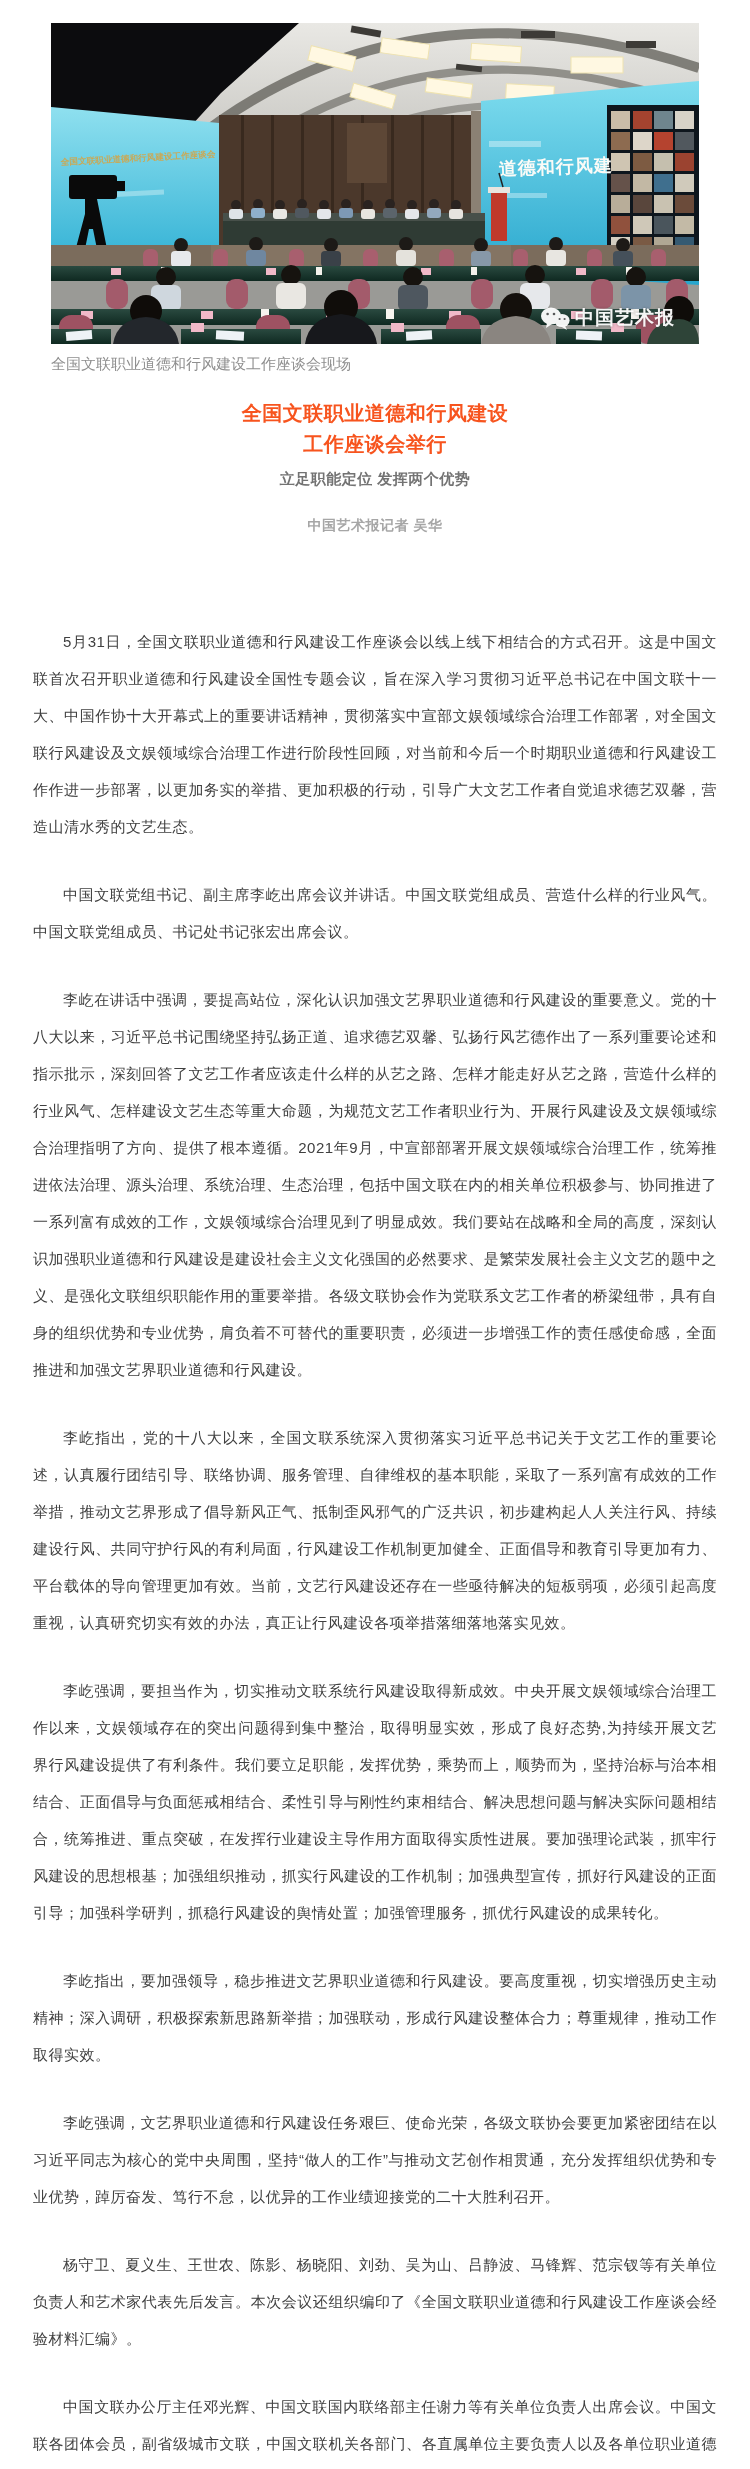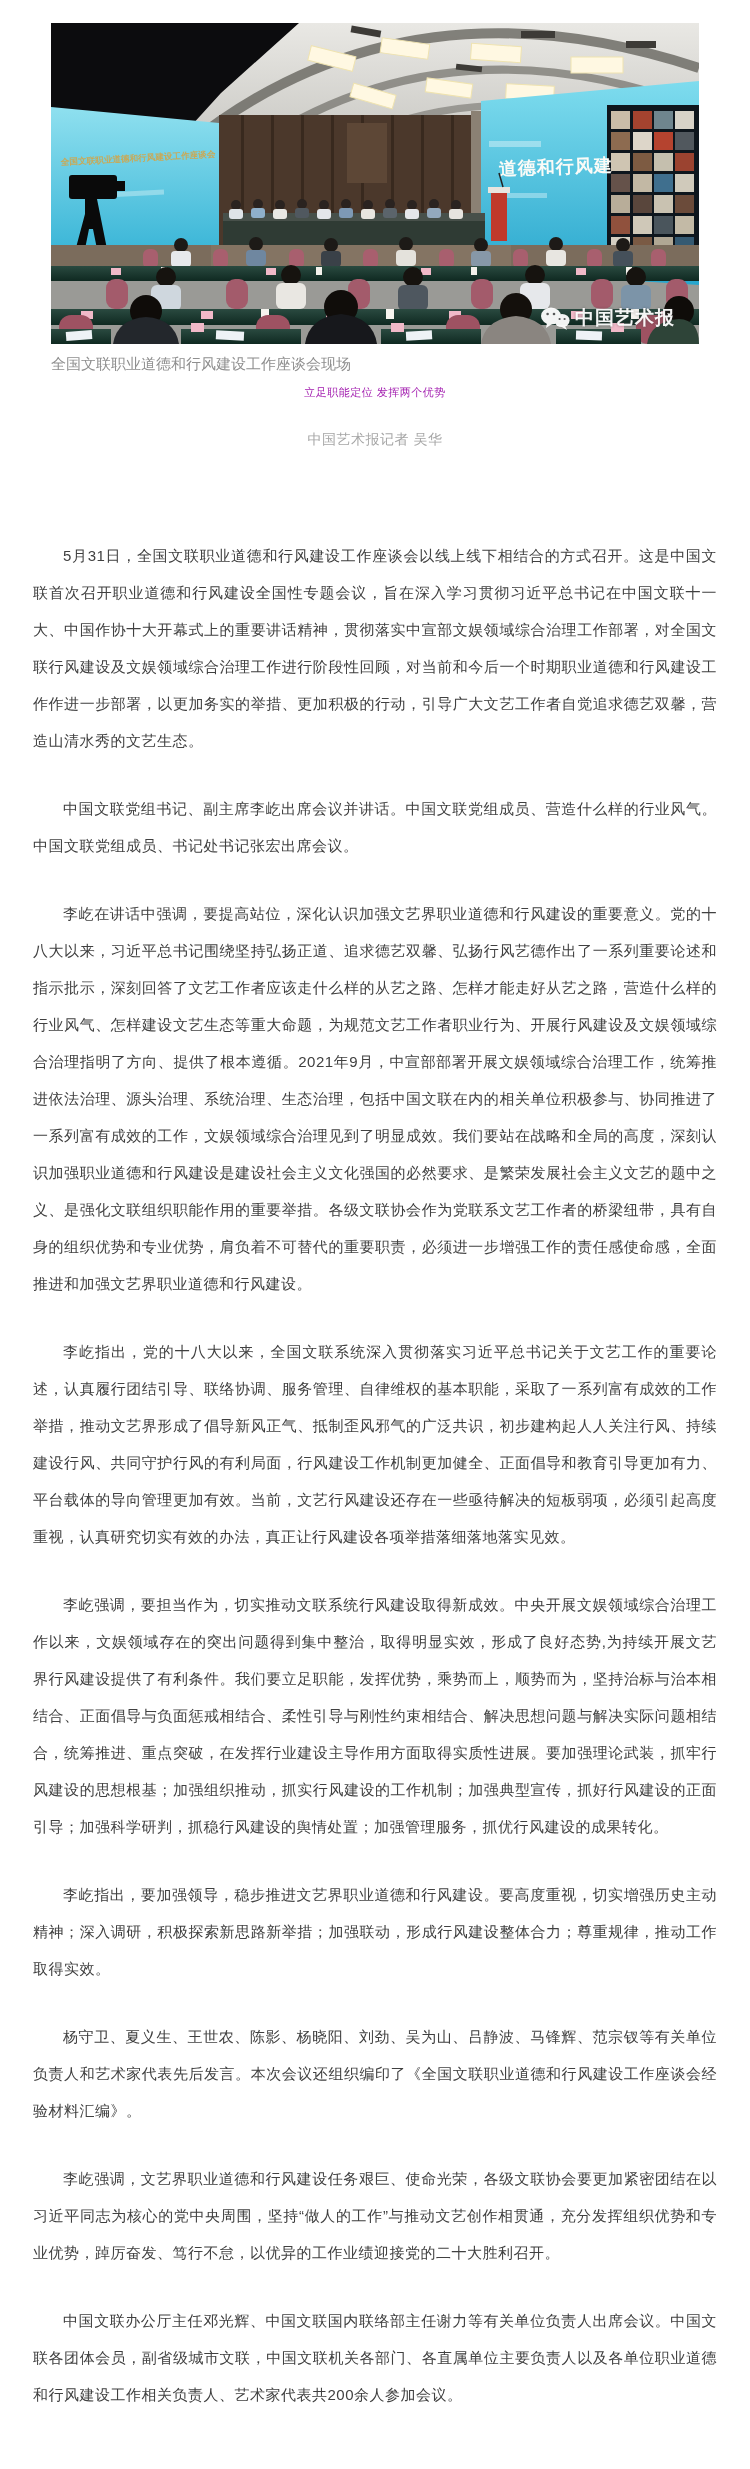--- a/index.html
+++ b/index.html
@@ -21,25 +21,25 @@
   .watermark .wm-icon{margin-right:5px;line-height:0;}
   .wm-text{color:#ffffff;font-size:19px;font-weight:bold;letter-spacing:1px;
            text-shadow:0 0 3px rgba(60,60,60,.6);}
 
   
   .caption{margin:9px 51px 0;font-size:15px;line-height:21px;color:var(--caption-color);}
 
   
   .title{margin:24px 40px 0;text-align:center;color:var(--title-color);
          font-size:20px;line-height:31px;font-weight:bold;letter-spacing:.5px;}
-  .subtitle{margin:10px 40px 0;text-align:center;color:#a21caf;font-weight:normal;
-            font-size:11px;line-height:17px;letter-spacing:.5px;}
+  .subtitle{margin:10px 40px 0;text-align:center;color:#737373;font-weight:bold;
+            font-size:15px;line-height:17px;letter-spacing:.5px;}
   .subtitle.second{margin-top:11px;}
   .byline{margin:30px 40px 0;text-align:center;color:var(--byline-color);
-          font-size:14px;letter-spacing:.5px;}
+          font-size:14px;letter-spacing:.5px;font-weight:bold;}
 
   
   .body{margin:88px 33px 0;padding-bottom:24px;}
   .body p{margin:0 0 31px;font-size:15px;line-height:37px;letter-spacing:.5px;
           color:var(--body-text-color);text-indent:2em;text-align:justify;}
 </style>
 </head>
 <body>
 
 <div class="page">
@@ -326,30 +326,31 @@
           <circle cx="19.6" cy="13" r="1.1" fill="#5a5a5a"></circle>
           <circle cx="24.6" cy="13" r="1.1" fill="#5a5a5a"></circle>
         </svg>
       </span>
       <span class="wm-text">中国艺术报</span>
     </div>
   </figure>
 
   <div class="caption">全国文联职业道德和行风建设工作座谈会现场</div>
 
+  <h1 class="title"><span>全国文联职业道德和行风建设</span><br><span>工作座谈会举行</span></h1>
 
   <div class="subtitle">立足职能定位 发挥两个优势</div>
 
   <div class="byline">中国艺术报记者 吴华</div>
 
   <div class="body">
     <p>5月31日，全国文联职业道德和行风建设工作座谈会以线上线下相结合的方式召开。这是中国文联首次召开职业道德和行风建设全国性专题会议，旨在深入学习贯彻习近平总书记在中国文联十一大、中国作协十大开幕式上的重要讲话精神，贯彻落实中宣部文娱领域综合治理工作部署，对全国文联行风建设及文娱领域综合治理工作进行阶段性回顾，对当前和今后一个时期职业道德和行风建设工作作进一步部署，以更加务实的举措、更加积极的行动，引导广大文艺工作者自觉追求德艺双馨，营造山清水秀的文艺生态。</p>
     <p>中国文联党组书记、副主席李屹出席会议并讲话。中国文联党组成员、营造什么样的行业风气。中国文联党组成员、书记处书记张宏出席会议。</p>
     <p>李屹在讲话中强调，要提高站位，深化认识加强文艺界职业道德和行风建设的重要意义。党的十八大以来，习近平总书记围绕坚持弘扬正道、追求德艺双馨、弘扬行风艺德作出了一系列重要论述和指示批示，深刻回答了文艺工作者应该走什么样的从艺之路、怎样才能走好从艺之路，营造什么样的行业风气、怎样建设文艺生态等重大命题，为规范文艺工作者职业行为、开展行风建设及文娱领域综合治理指明了方向、提供了根本遵循。2021年9月，中宣部部署开展文娱领域综合治理工作，统筹推进依法治理、源头治理、系统治理、生态治理，包括中国文联在内的相关单位积极参与、协同推进了一系列富有成效的工作，文娱领域综合治理见到了明显成效。我们要站在战略和全局的高度，深刻认识加强职业道德和行风建设是建设社会主义文化强国的必然要求、是繁荣发展社会主义文艺的题中之义、是强化文联组织职能作用的重要举措。各级文联协会作为党联系文艺工作者的桥梁纽带，具有自身的组织优势和专业优势，肩负着不可替代的重要职责，必须进一步增强工作的责任感使命感，全面推进和加强文艺界职业道德和行风建设。</p>
     <p>李屹指出，党的十八大以来，全国文联系统深入贯彻落实习近平总书记关于文艺工作的重要论述，认真履行团结引导、联络协调、服务管理、自律维权的基本职能，采取了一系列富有成效的工作举措，推动文艺界形成了倡导新风正气、抵制歪风邪气的广泛共识，初步建构起人人关注行风、持续建设行风、共同守护行风的有利局面，行风建设工作机制更加健全、正面倡导和教育引导更加有力、平台载体的导向管理更加有效。当前，文艺行风建设还存在一些亟待解决的短板弱项，必须引起高度重视，认真研究切实有效的办法，真正让行风建设各项举措落细落地落实见效。</p>
     <p>李屹强调，要担当作为，切实推动文联系统行风建设取得新成效。中央开展文娱领域综合治理工作以来，文娱领域存在的突出问题得到集中整治，取得明显实效，形成了良好态势,为持续开展文艺界行风建设提供了有利条件。我们要立足职能，发挥优势，乘势而上，顺势而为，坚持治标与治本相结合、正面倡导与负面惩戒相结合、柔性引导与刚性约束相结合、解决思想问题与解决实际问题相结合，统筹推进、重点突破，在发挥行业建设主导作用方面取得实质性进展。要加强理论武装，抓牢行风建设的思想根基；加强组织推动，抓实行风建设的工作机制；加强典型宣传，抓好行风建设的正面引导；加强科学研判，抓稳行风建设的舆情处置；加强管理服务，抓优行风建设的成果转化。</p>
     <p>李屹指出，要加强领导，稳步推进文艺界职业道德和行风建设。要高度重视，切实增强历史主动精神；深入调研，积极探索新思路新举措；加强联动，形成行风建设整体合力；尊重规律，推动工作取得实效。</p>
+    <p>李屹强调，文艺界职业道德和行风建设任务艰巨、使命光荣，各级文联协会要更加紧密团结在以习近平同志为核心的党中央周围，坚持“做人的工作”与推动文艺创作相贯通，充分发挥组织优势和专业优势，踔厉奋发、笃行不怠，以优异的工作业绩迎接党的二十大胜利召开。</p>
     <p>杨守卫、夏义生、王世农、陈影、杨晓阳、刘劲、吴为山、吕静波、马锋辉、范宗钗等有关单位负责人和艺术家代表先后发言。本次会议还组织编印了《全国文联职业道德和行风建设工作座谈会经验材料汇编》。</p>
-    <p>李屹强调，文艺界职业道德和行风建设任务艰巨、使命光荣，各级文联协会要更加紧密团结在以习近平同志为核心的党中央周围，坚持“做人的工作”与推动文艺创作相贯通，充分发挥组织优势和专业优势，踔厉奋发、笃行不怠，以优异的工作业绩迎接党的二十大胜利召开。</p>
     <p>中国文联办公厅主任邓光辉、中国文联国内联络部主任谢力等有关单位负责人出席会议。中国文联各团体会员，副省级城市文联，中国文联机关各部门、各直属单位主要负责人以及各单位职业道德和行风建设工作相关负责人、艺术家代表共200余人参加会议。</p>
   </div>
 
 </div>
 
 </body></html>

